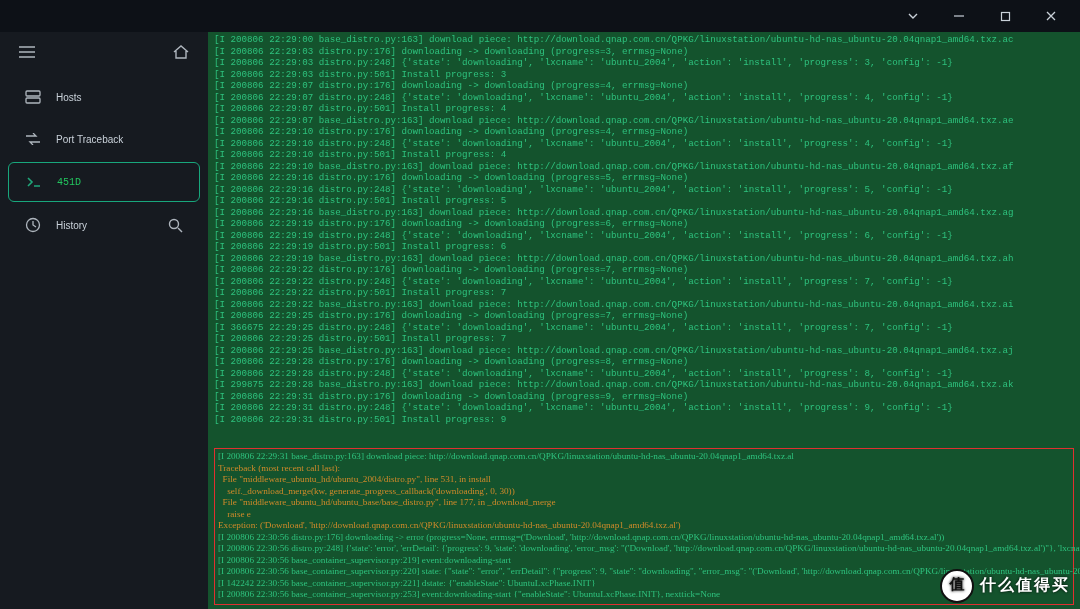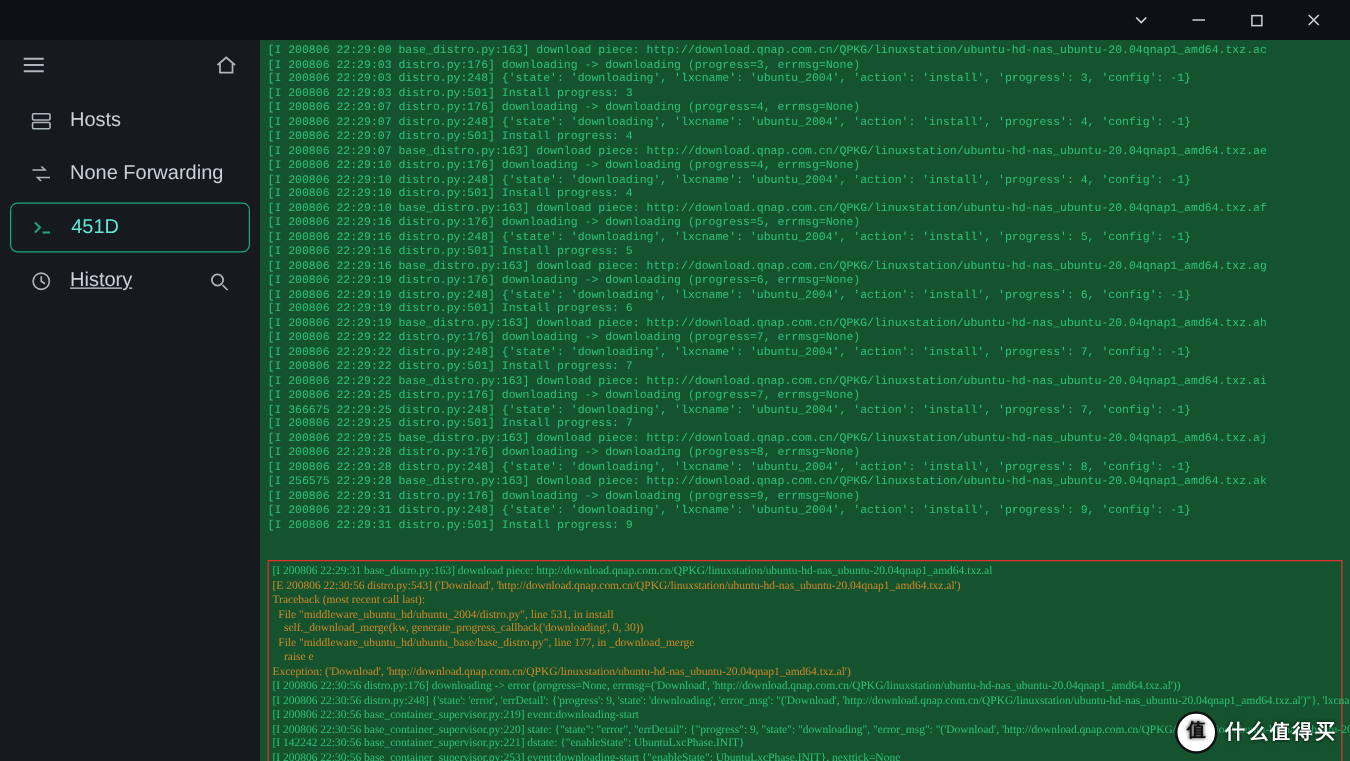--- a/index.html
+++ b/index.html
@@ -11,24 +11,24 @@
   .tb-btn { width: 46px; height: 28px; display:flex; align-items:center; justify-content:center; color:#c9d1d9; font-size:12px; }
   .tb-btn svg { stroke:#c9d1d9; }
   .body-row { display:flex; height: calc(609px - 32px); }
   .sidebar {
     width: 208px; background:#161a20; height:100%; display:flex; flex-direction:column;
     padding-top: 6px;
   }
   .sb-top { display:flex; align-items:center; justify-content:space-between; padding: 0 18px 10px 18px; height:38px; }
   .sb-item {
     display:flex; align-items:center; gap:14px; padding: 10px 16px; color:#c9d1d9;
-    font-size:16px; border-radius:6px; margin: 2px 8px;
-  }
-  .sb-item.active { border:1.5px solid #18a77c; color:#5eead4; }
-  .sb-item.with-search { justify-content:space-between;text-decoration:underline; }
+    font-size:10px; border-radius:6px; margin: 2px 8px;
+  }
+  .sb-item.active { border:1.5px solid #18a77c; color:#22c55e;font-family:Liberation Mono, monospace; }
+  .sb-item.with-search { justify-content:space-between; }
   .sb-icon { width:18px; height:18px; display:flex; align-items:center; justify-content:center; opacity:0.85; }
   .sb-icon svg { stroke:#c9d1d9; }
   .sb-item.active .sb-icon svg { stroke:#21c08a; }
   .terminal {
     flex:1; background:#14532d; height:100%; overflow:hidden; position:relative;
     font-family: "Consolas","Courier New",monospace; font-size:9.2px; line-height:1.25;
     color:#2ec27e; padding: 2px 6px 0 6px;
   }
   .t-line { white-space: pre; color:#2ec27e; }
   .errbox {
@@ -99,21 +99,21 @@
       </span>
       <span>Hosts</span>
     </div>
 
     <div class="sb-item">
       <span class="sb-icon">
         <svg width="16" height="12" viewBox="0 0 16 12" fill="none">
             <path d="M1 3 H11 L8 0 M15 9 H5 L8 12" stroke-width="1.3"></path>
           </svg>
       </span>
-      <span>None Forwarding</span>
+      <span>Port Traceback</span>
     </div>
 
     <div class="sb-item active">
       <span class="sb-icon">
         <svg width="16" height="12" viewBox="0 0 16 12" fill="none">
             <path d="M2 2 L6 6 L2 10 M8 10 H14" stroke-width="1.6"></path>
           </svg>
       </span>
       <span>451D</span>
     </div>
@@ -162,28 +162,27 @@
         <div class="t-line">[I 200806 22:29:22 distro.py:176] downloading -&gt; downloading (progress=7, errmsg=None)</div>
         <div class="t-line">[I 200806 22:29:22 distro.py:248] {'state': 'downloading', 'lxcname': 'ubuntu_2004', 'action': 'install', 'progress': 7, 'config': -1}</div>
         <div class="t-line">[I 200806 22:29:22 distro.py:501] Install progress: 7</div>
         <div class="t-line">[I 200806 22:29:22 base_distro.py:163] download piece: http://download.qnap.com.cn/QPKG/linuxstation/ubuntu-hd-nas_ubuntu-20.04qnap1_amd64.txz.ai</div>
         <div class="t-line">[I 200806 22:29:25 distro.py:176] downloading -&gt; downloading (progress=7, errmsg=None)</div>
         <div class="t-line">[I 366675 22:29:25 distro.py:248] {'state': 'downloading', 'lxcname': 'ubuntu_2004', 'action': 'install', 'progress': 7, 'config': -1}</div>
         <div class="t-line">[I 200806 22:29:25 distro.py:501] Install progress: 7</div>
         <div class="t-line">[I 200806 22:29:25 base_distro.py:163] download piece: http://download.qnap.com.cn/QPKG/linuxstation/ubuntu-hd-nas_ubuntu-20.04qnap1_amd64.txz.aj</div>
         <div class="t-line">[I 200806 22:29:28 distro.py:176] downloading -&gt; downloading (progress=8, errmsg=None)</div>
         <div class="t-line">[I 200806 22:29:28 distro.py:248] {'state': 'downloading', 'lxcname': 'ubuntu_2004', 'action': 'install', 'progress': 8, 'config': -1}</div>
-        <div class="t-line">[I 256575 22:29:28 base_distro.py:163] download piece: http://download.qnap.com.cn/QPKG/linuxstation/ubuntu-hd-nas_ubuntu-20.04qnap1_amd64.txz.ak</div>
+        <div class="t-line">[I 299875 22:29:28 base_distro.py:163] download piece: http://download.qnap.com.cn/QPKG/linuxstation/ubuntu-hd-nas_ubuntu-20.04qnap1_amd64.txz.ak</div>
         <div class="t-line">[I 200806 22:29:31 distro.py:176] downloading -&gt; downloading (progress=9, errmsg=None)</div>
         <div class="t-line">[I 200806 22:29:31 distro.py:248] {'state': 'downloading', 'lxcname': 'ubuntu_2004', 'action': 'install', 'progress': 9, 'config': -1}</div>
         <div class="t-line">[I 200806 22:29:31 distro.py:501] Install progress: 9</div>
       </div>
     <div class="errbox" id="errbox" style="top: 416px;">
         <div class="t-line">[I 200806 22:29:31 base_distro.py:163] download piece: http://download.qnap.com.cn/QPKG/linuxstation/ubuntu-hd-nas_ubuntu-20.04qnap1_amd64.txz.al</div>
-        <div class="t-line err">[E 200806 22:30:56 distro.py:543] ('Download', 'http://download.qnap.com.cn/QPKG/linuxstation/ubuntu-hd-nas_ubuntu-20.04qnap1_amd64.txz.al')</div>
         <div class="t-line err">Traceback (most recent call last):</div>
         <div class="t-line err">  File "middleware_ubuntu_hd/ubuntu_2004/distro.py", line 531, in install</div>
         <div class="t-line err">    self._download_merge(kw, generate_progress_callback('downloading', 0, 30))</div>
         <div class="t-line err">  File "middleware_ubuntu_hd/ubuntu_base/base_distro.py", line 177, in _download_merge</div>
         <div class="t-line err">    raise e</div>
         <div class="t-line err">Exception: ('Download', 'http://download.qnap.com.cn/QPKG/linuxstation/ubuntu-hd-nas_ubuntu-20.04qnap1_amd64.txz.al')</div>
         <div class="t-line">[I 200806 22:30:56 distro.py:176] downloading -&gt; error (progress=None, errmsg=('Download', 'http://download.qnap.com.cn/QPKG/linuxstation/ubuntu-hd-nas_ubuntu-20.04qnap1_amd64.txz.al'))</div>
         <div class="t-line">[I 200806 22:30:56 distro.py:248] {'state': 'error', 'errDetail': {'progress': 9, 'state': 'downloading', 'error_msg': "('Download', 'http://download.qnap.com.cn/QPKG/linuxstation/ubuntu-hd-nas_ubuntu-20.04qnap1_amd64.txz.al')"}, 'lxcname': 'ubuntu_2004', 'config': -1}</div>
         <div class="t-line">[I 200806 22:30:56 base_container_supervisor.py:219] event:downloading-start</div>
         <div class="t-line">[I 200806 22:30:56 base_container_supervisor.py:220] state: {"state": "error", "errDetail": {"progress": 9, "state": "downloading", "error_msg": "('Download', 'http://download.qnap.com.cn/QPKG/linuxstation/ubuntu-hd-nas_ubuntu-20.04qnap1_amd64.txz.al')"}, "lxcname": "ubuntu_2004", "config": -1}</div>

